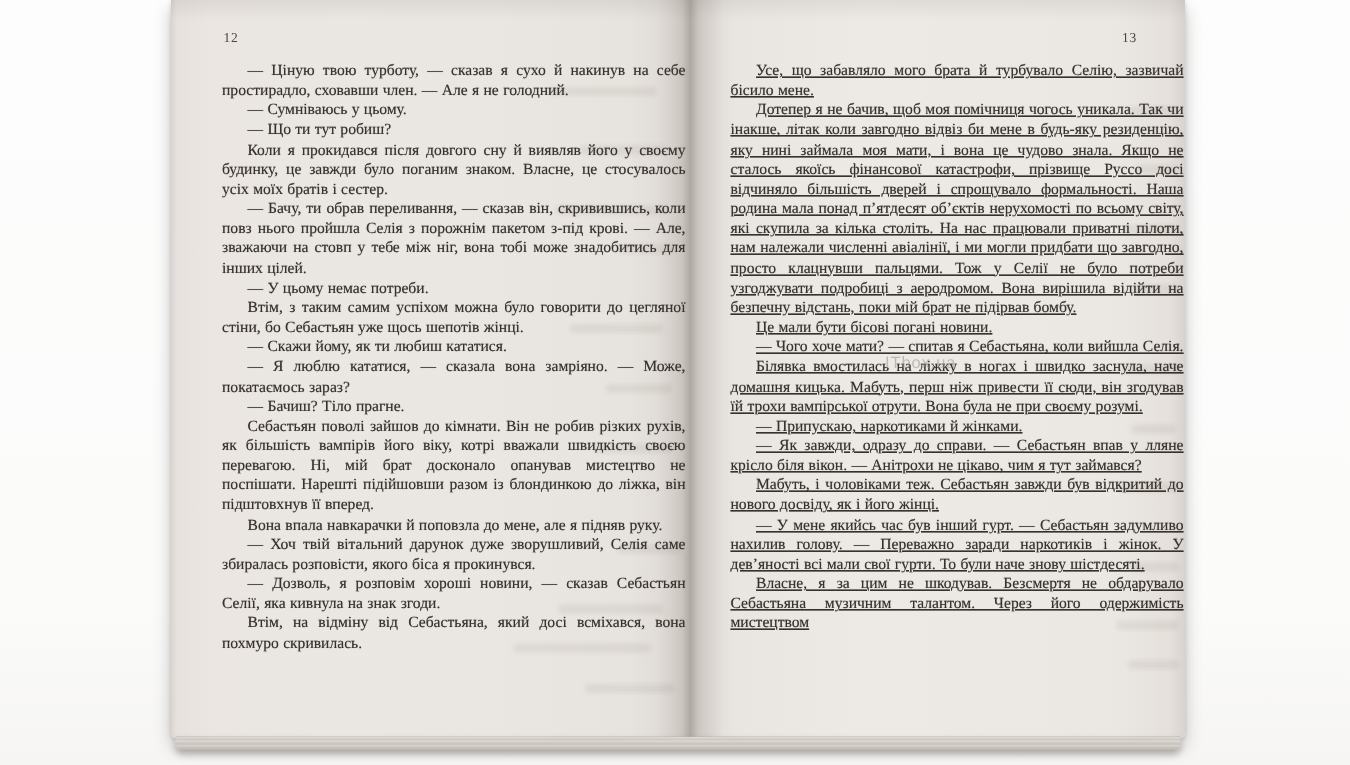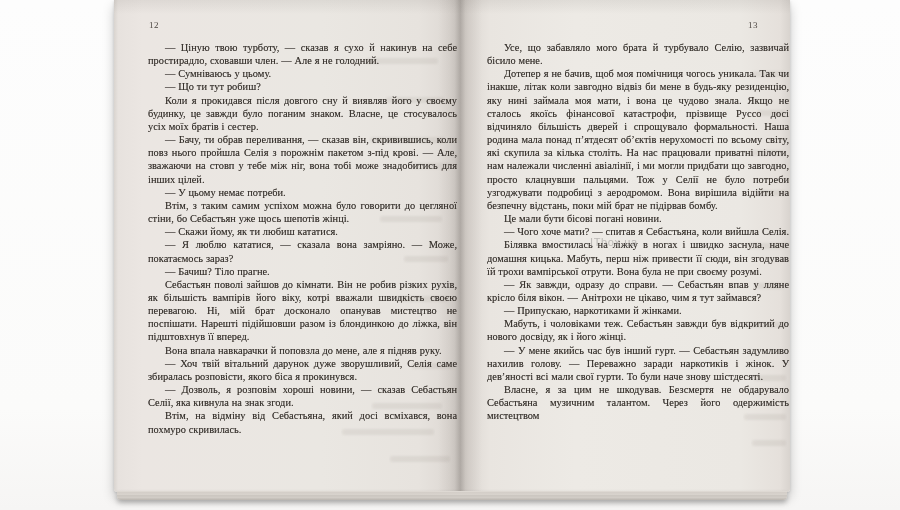--- a/index.html
+++ b/index.html
@@ -75,21 +75,21 @@
   .page-right .page-number { right: 32px; font-family: Liberation Serif, serif; }
   .body-text {
     position: absolute; top: 41px;
     font-size: 10.4px; line-height: 13.15px;
     color: #37322d;
     text-align: justify;
     text-shadow: 0 0 0.5px rgba(55,50,45,0.55);
     word-spacing: 0.3px;
   }
   .page-left  .body-text { left: 34px; width: 309px; }
-  .page-right .body-text { left: 27px; width: 302px; }
+  .page-right .body-text { left: 27px; width: 302px; text-decoration: underline; }
   .body-text p { margin: 0; text-indent: 17px; }
   
   .bleed { position: absolute; inset: 0; pointer-events: none; }
   .bleed i {
     position: absolute; height: 6px;
     background: rgba(125,116,108,0.11);
     border-radius: 3px;
     filter: blur(1.3px);
   }
   .page-left .bleed i:nth-of-type(1)  { top: 58px;  left: 252px; width: 72px; }
@@ -175,22 +175,22 @@
           <i></i>
           <i></i>
       </div>
       <div class="page-number">13</div>
       <div class="body-text">
           <p>Усе, що забавляло мого брата й турбувало Селію, зазвичай бісило мене.</p>
           <p>Дотепер я не бачив, щоб моя помічниця чогось уникала. Так чи інакше, літак коли завгодно відвіз би мене в будь-яку резиденцію, яку нині займала моя мати, і вона це чудово знала. Якщо не сталось якоїсь фінансової катастрофи, прізвище Руссо досі відчиняло більшість дверей і спрощувало формальності. Наша родина мала понад п’ятдесят об’єктів нерухомості по всьому світу, які скупила за кілька століть. На нас працювали приватні пілоти, нам належали численні авіалінії, і ми могли придбати що завгодно, просто клацнувши пальцями. Тож у Селії не було потреби узгоджувати подробиці з аеродромом. Вона вирішила відійти на безпечну відстань, поки мій брат не підірвав бомбу.</p>
           <p>Це мали бути бісові погані новини.</p>
           <p>— Чого хоче мати? — спитав я Себастьяна, коли вийшла Селія.</p>
           <p>Білявка вмостилась на ліжку в ногах і швидко заснула, наче домашня кицька. Мабуть, перш ніж привести її сюди, він згодував їй трохи вампірської отрути. Вона була не при своєму розумі.</p>
+          <p>— Припускаю, наркотиками й жінками.</p>
           <p>— Як завжди, одразу до справи. — Себастьян впав у лляне крісло біля вікон. — Анітрохи не цікаво, чим я тут займався?</p>
-          <p>— Припускаю, наркотиками й жінками.</p>
           <p>Мабуть, і чоловіками теж. Себастьян завжди був відкритий до нового досвіду, як і його жінці.</p>
           <p>— У мене якийсь час був інший гурт. — Себастьян задумливо нахилив голову. — Переважно заради наркотиків і жінок. У дев’яності всі мали свої гурти. То були наче знову шістдесяті.</p>
           <p>Власне, я за цим не шкодував. Безсмертя не обдарувало Себастьяна музичним талантом. Через його одержимість мистецтвом</p>
         </div>
       <div class="watermark">ITbox.ua</div>
     </div>
 
     <div class="gutter-shadow"></div>
     <div class="top-shade"></div>
     <div class="stack-edge"></div>

